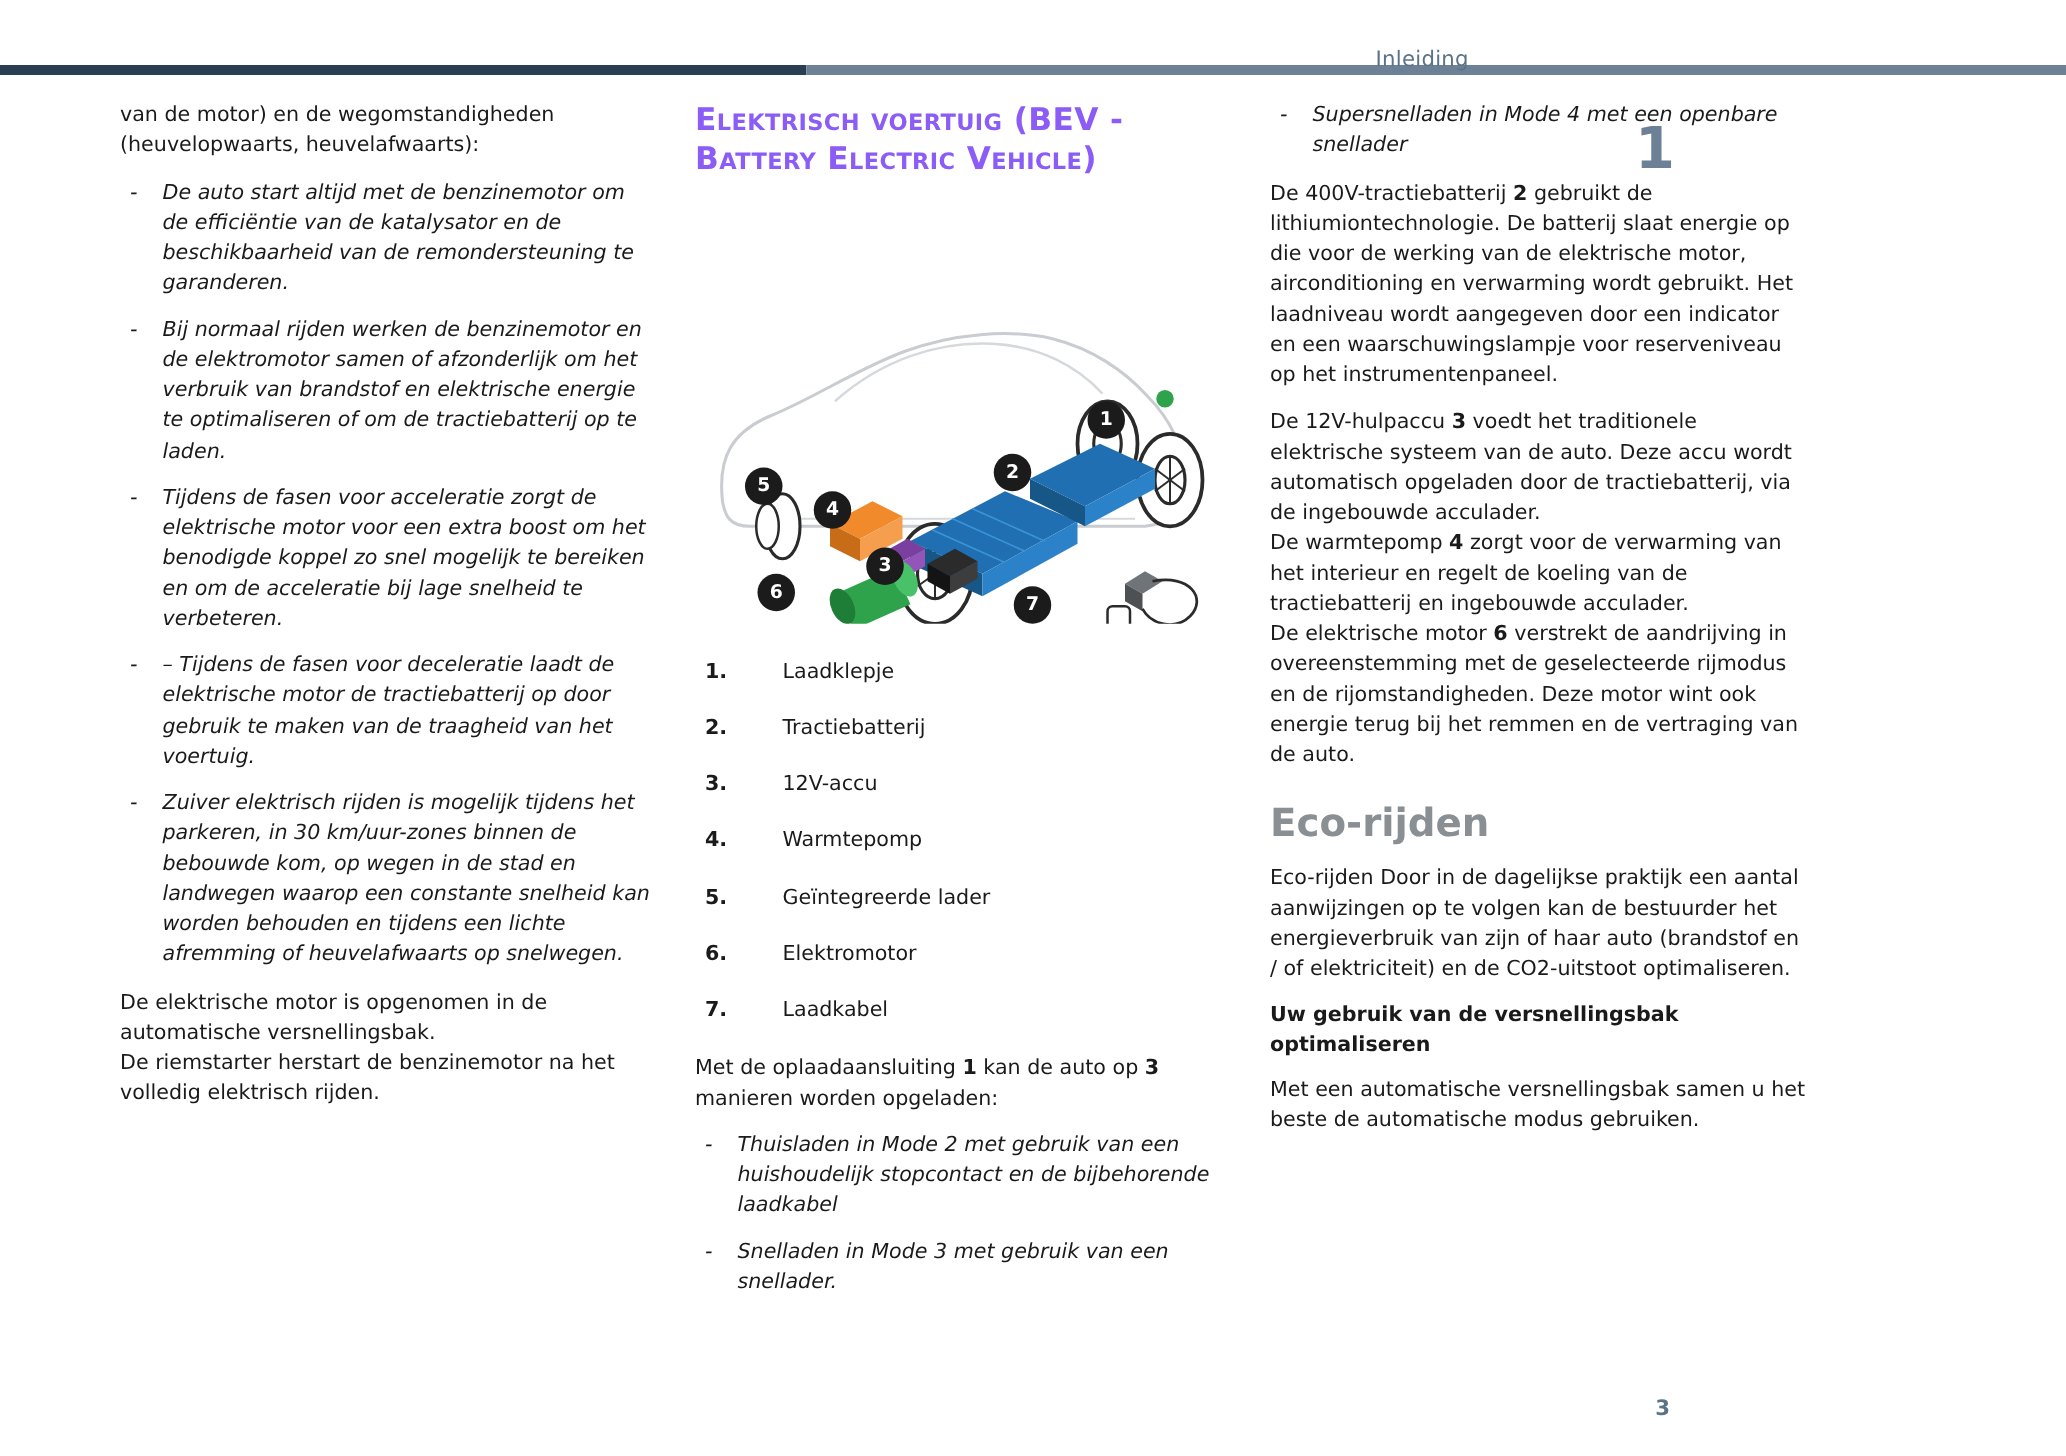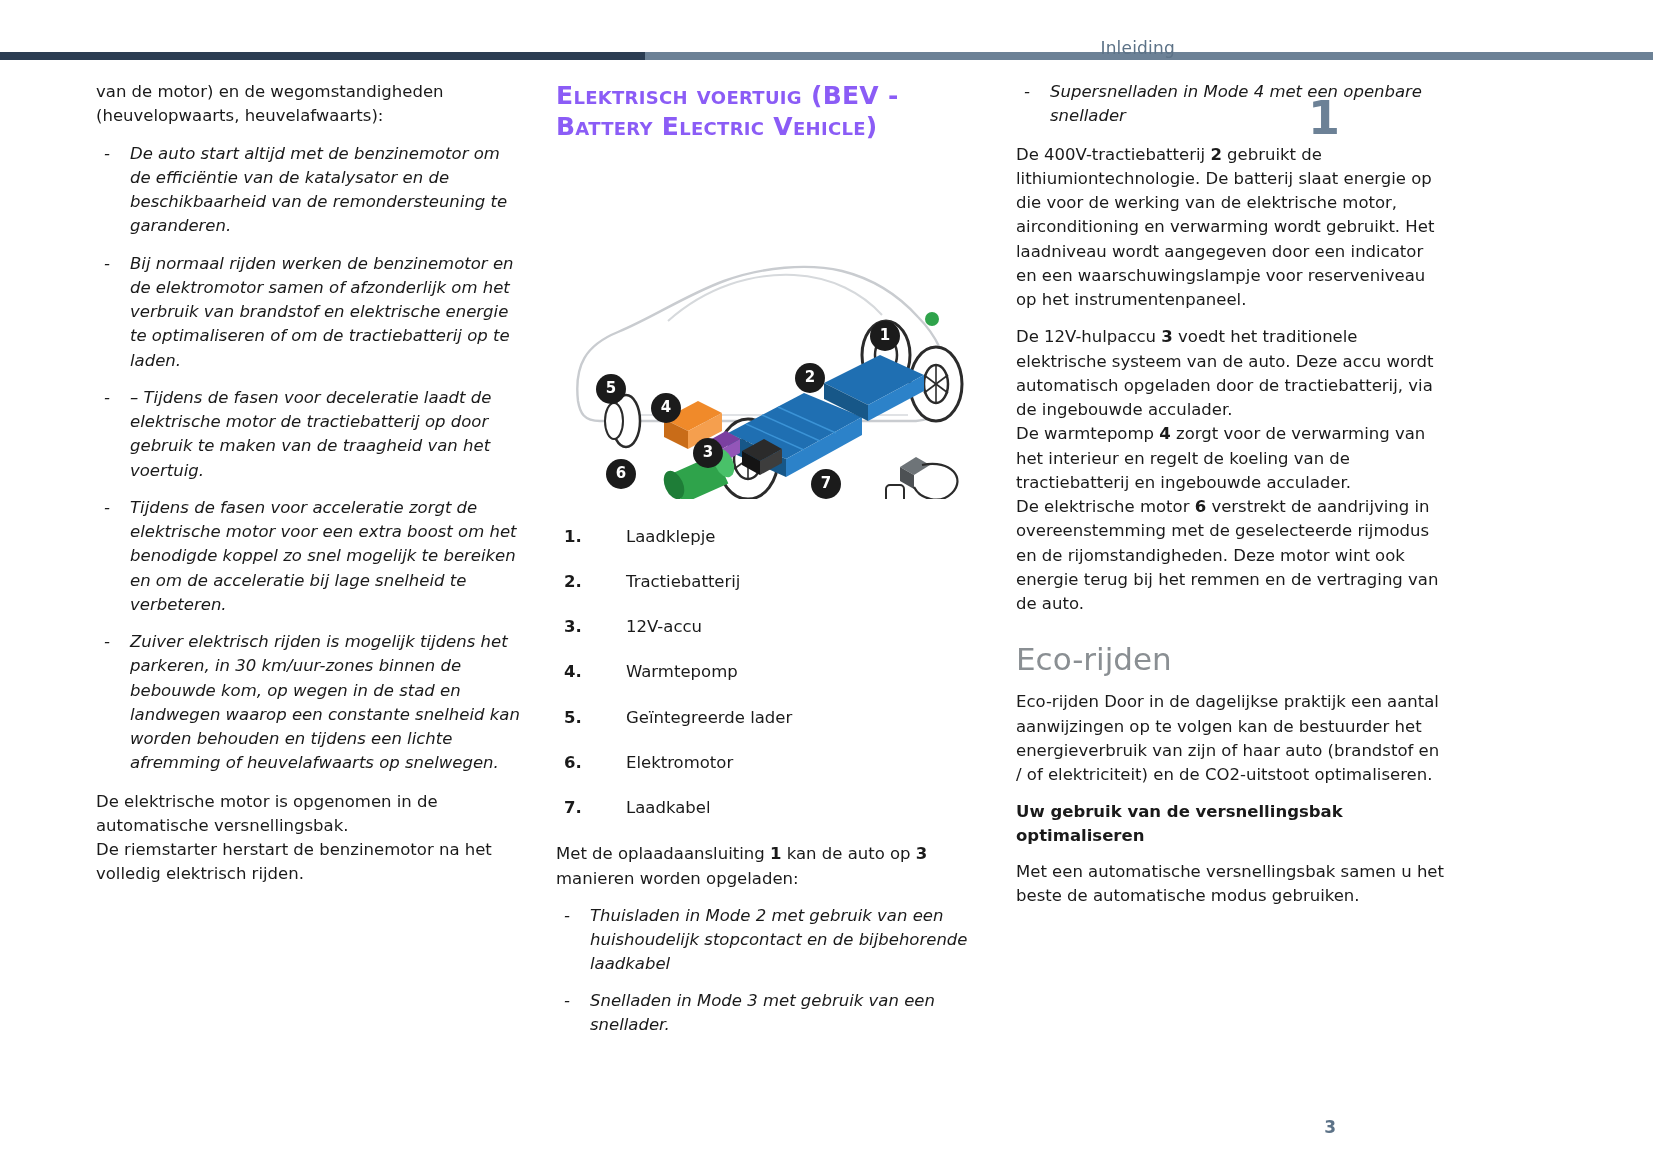--- a/index.html
+++ b/index.html
@@ -99,21 +99,21 @@
     font-size: 25px;
     font-weight: bold;
     color: #8b5cf6;
     margin: 0 0 26px 0;
     line-height: 1.25;
     font-variant: small-caps;
     letter-spacing: .3px;
   }
   h2.eco-title {
     font-size: 31px;
-    font-weight: normal;
+    font-weight: bold;
     color: #8a8f93;
     margin: 26px 0 14px 0;
     line-height: 1.1;
   }
   .subhead {
     font-weight: bold;
     margin: 0 0 12px 0;
     line-height: 1.45;
   }
   b { font-weight: bold; }
@@ -167,22 +167,22 @@
   <div class="header-rule-right"></div>
   <div class="header-title">Inleiding</div>
   <div class="chapter-number">1</div>
   <div class="page-number">3</div>
 
   <div class="col col1">
     <p>van de motor) en de wegomstandigheden (heuvelopwaarts, heuvelafwaarts):</p>
     <ul class="bullets">
       <li>De auto start altijd met de benzinemotor om de efficiëntie van de katalysator en de beschikbaarheid van de remondersteuning te garanderen.</li>
       <li>Bij normaal rijden werken de benzinemotor en de elektromotor samen of afzonderlijk om het verbruik van brandstof en elektrische energie te optimaliseren of om de tractiebatterij op te laden.</li>
+      <li>Tijdens de fasen voor acceleratie zorgt de elektrische motor voor een extra boost om het benodigde koppel zo snel mogelijk te bereiken en om de acceleratie bij lage snelheid te verbeteren.</li>
       <li>– Tijdens de fasen voor deceleratie laadt de elektrische motor de tractiebatterij op door gebruik te maken van de traagheid van het voertuig.</li>
-      <li>Tijdens de fasen voor acceleratie zorgt de elektrische motor voor een extra boost om het benodigde koppel zo snel mogelijk te bereiken en om de acceleratie bij lage snelheid te verbeteren.</li>
       <li>Zuiver elektrisch rijden is mogelijk tijdens het parkeren, in 30 km/uur-zones binnen de bebouwde kom, op wegen in de stad en landwegen waarop een constante snelheid kan worden behouden en tijdens een lichte afremming of heuvelafwaarts op snelwegen.</li>
     </ul>
     <p class="tight">De elektrische motor is opgenomen in de automatische versnellingsbak.</p>
     <p>De riemstarter herstart de benzinemotor na het volledig elektrisch rijden.</p>
   </div>
 
   <div class="col col2">
     <h2 class="section-title">Elektrisch voertuig (BEV - Battery Electric Vehicle)</h2>
 
     <div class="illustration">

